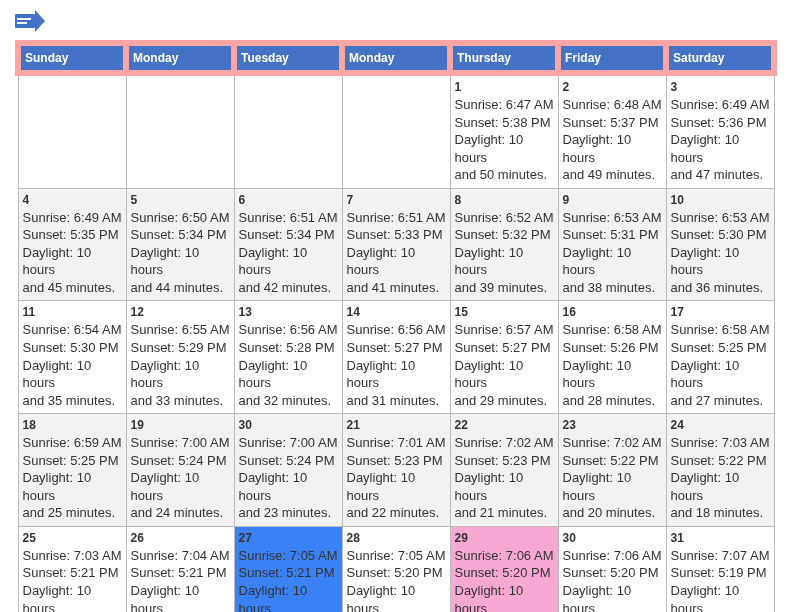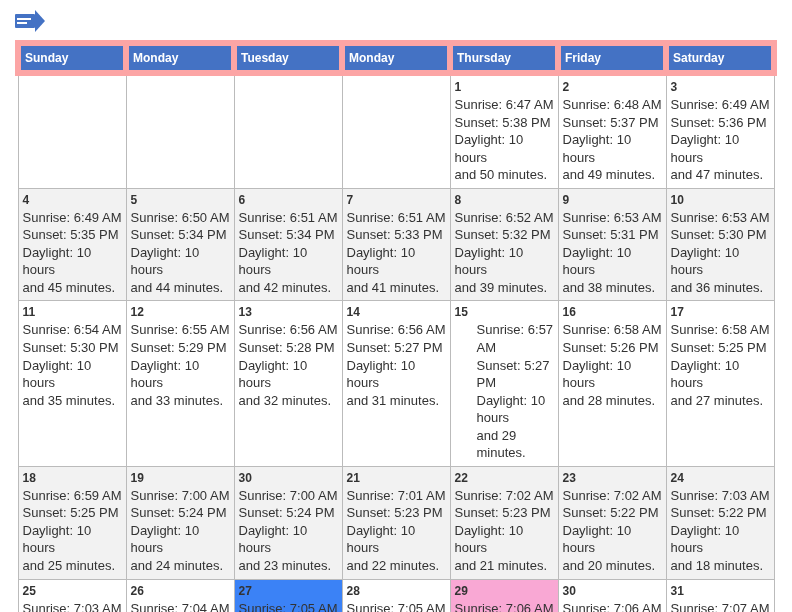--- a/index.html
+++ b/index.html
@@ -215,21 +215,21 @@
         </td>
         <td style="background-color: rgb(255, 255, 255);">
           <div class="day-num">14</div>
           <div class="day-info" style="white-space: pre-line;">Sunrise: 6:56 AM
 Sunset: 5:27 PM
 Daylight: 10 hours
 and 31 minutes.</div>
         </td>
         <td style="background-color: rgb(255, 255, 255);">
           <div class="day-num">15</div>
-          <div class="day-info" style="white-space: pre-line; margin-left: 22px;">Sunrise: 6:57 AM
+          <div class="day-info" style="white-space: pre-line;">Sunrise: 6:57 AM
 Sunset: 5:27 PM
 Daylight: 10 hours
 and 29 minutes.</div>
         </td>
         <td style="background-color: rgb(255, 255, 255);">
           <div class="day-num">16</div>
           <div class="day-info" style="white-space: pre-line;">Sunrise: 6:58 AM
 Sunset: 5:26 PM
 Daylight: 10 hours
 and 28 minutes.</div>

